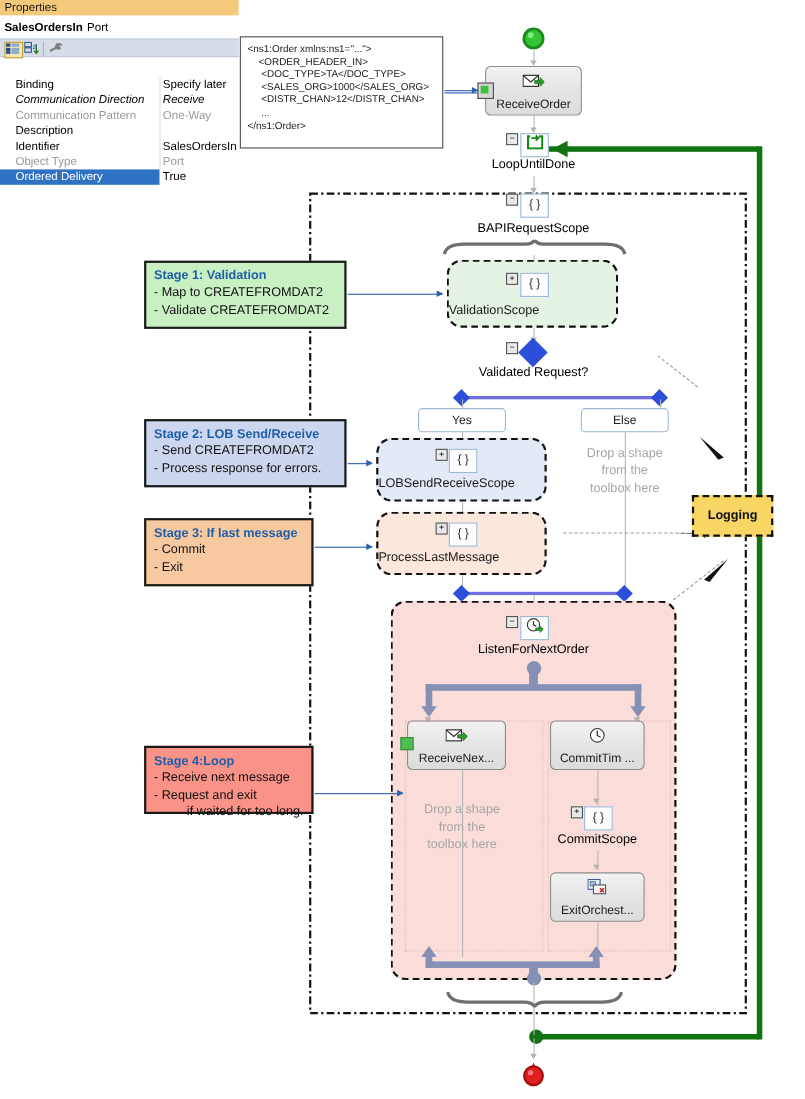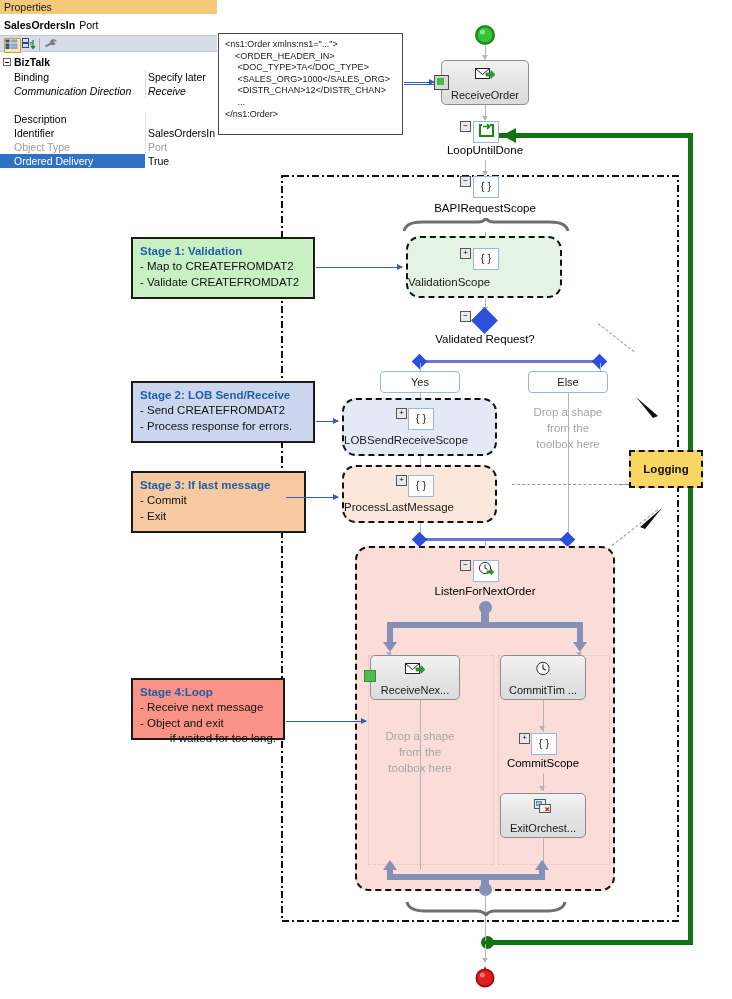--- a/index.html
+++ b/index.html
@@ -120,34 +120,35 @@
     </div>
     <div id="tb-sep"></div>
     <div class="tb-btn" id="tb3">
       <svg width="14" height="12" viewBox="0 0 14 12">
         <path d="M9.5 1.2 a3 3 0 1 0 2.2 4.4 l-2.0 -1.6 0.9 -1.2 2.0 1.5 a3 3 0 0 0 -3.1 -3.1 z" fill="#7f7f7f"></path>
         <rect x="1" y="7.4" width="8.5" height="2.1" transform="rotate(-28 1 7.4)" fill="#7f7f7f"></rect>
       </svg>
     </div>
   </div>
 
-  <div id="cat-row">
-    <span class="exp"></span>
-    <span class="lbl">BizTalk</span>
-  </div>
 
   <div class="grid-row" style="top:70px;">
     <span class="sep"></span>
     <span class="k">Binding</span>
     <span class="v">Specify later</span>
   </div>
   <div class="grid-row" style="top:84px;font-style:italic;">
     <span class="sep"></span>
     <span class="k">Communication Direction</span>
     <span class="v">Receive</span>
+  </div>
+  <div class="grid-row dim" style="top:98px;">
+    <span class="sep"></span>
+    <span class="k">Communication Pattern</span>
+    <span class="v">One-Way</span>
   </div>
   <div class="grid-row" style="top:126px;">
     <span class="sep"></span>
     <span class="k">Identifier</span>
     <span class="v">SalesOrdersIn</span>
   </div>
   <div class="grid-row" style="top:112px;">
     <span class="sep"></span>
     <span class="k">Description</span>
     <span class="v"></span>
@@ -402,26 +403,26 @@
 </div>
 <div class="bluearrow" style="left:316px;top:267px;width:86px;"></div>
 
 <div class="note" style="left:131px;top:381px;width:184px;height:62px;background:#ccd6ee;">
   <div class="h">Stage 2: LOB Send/Receive</div>
   <div class="l">- Send CREATEFROMDAT2</div>
   <div class="l">- Process response for errors.</div>
 </div>
 <div class="bluearrow" style="left:316px;top:421px;width:22px;"></div>
 
-<div class="note" style="left:131px;top:471px;width:175px;height:62px;background:#f6c9a0;">
+<div class="note" style="left:131px;top:471px;width:154px;height:62px;background:#f6c9a0;">
   <div class="h">Stage 3: If last message</div>
   <div class="l">- Commit</div>
   <div class="l">- Exit</div>
 </div>
 <div class="bluearrow" style="left:286px;top:497px;width:52px;"></div>
 
 <div class="note" style="left:131px;top:678px;width:154px;height:62px;background:#f99287;">
   <div class="h">Stage 4:Loop</div>
   <div class="l">- Receive next message</div>
-  <div class="l">- Object and exit</div>
+  <div class="l">- Request and exit</div>
   <div class="l" style="white-space:pre;text-align:right;">  if waited for too long.</div>
 </div>
 <div class="bluearrow" style="left:286px;top:721px;width:80px;"></div>
 
 </body></html>

